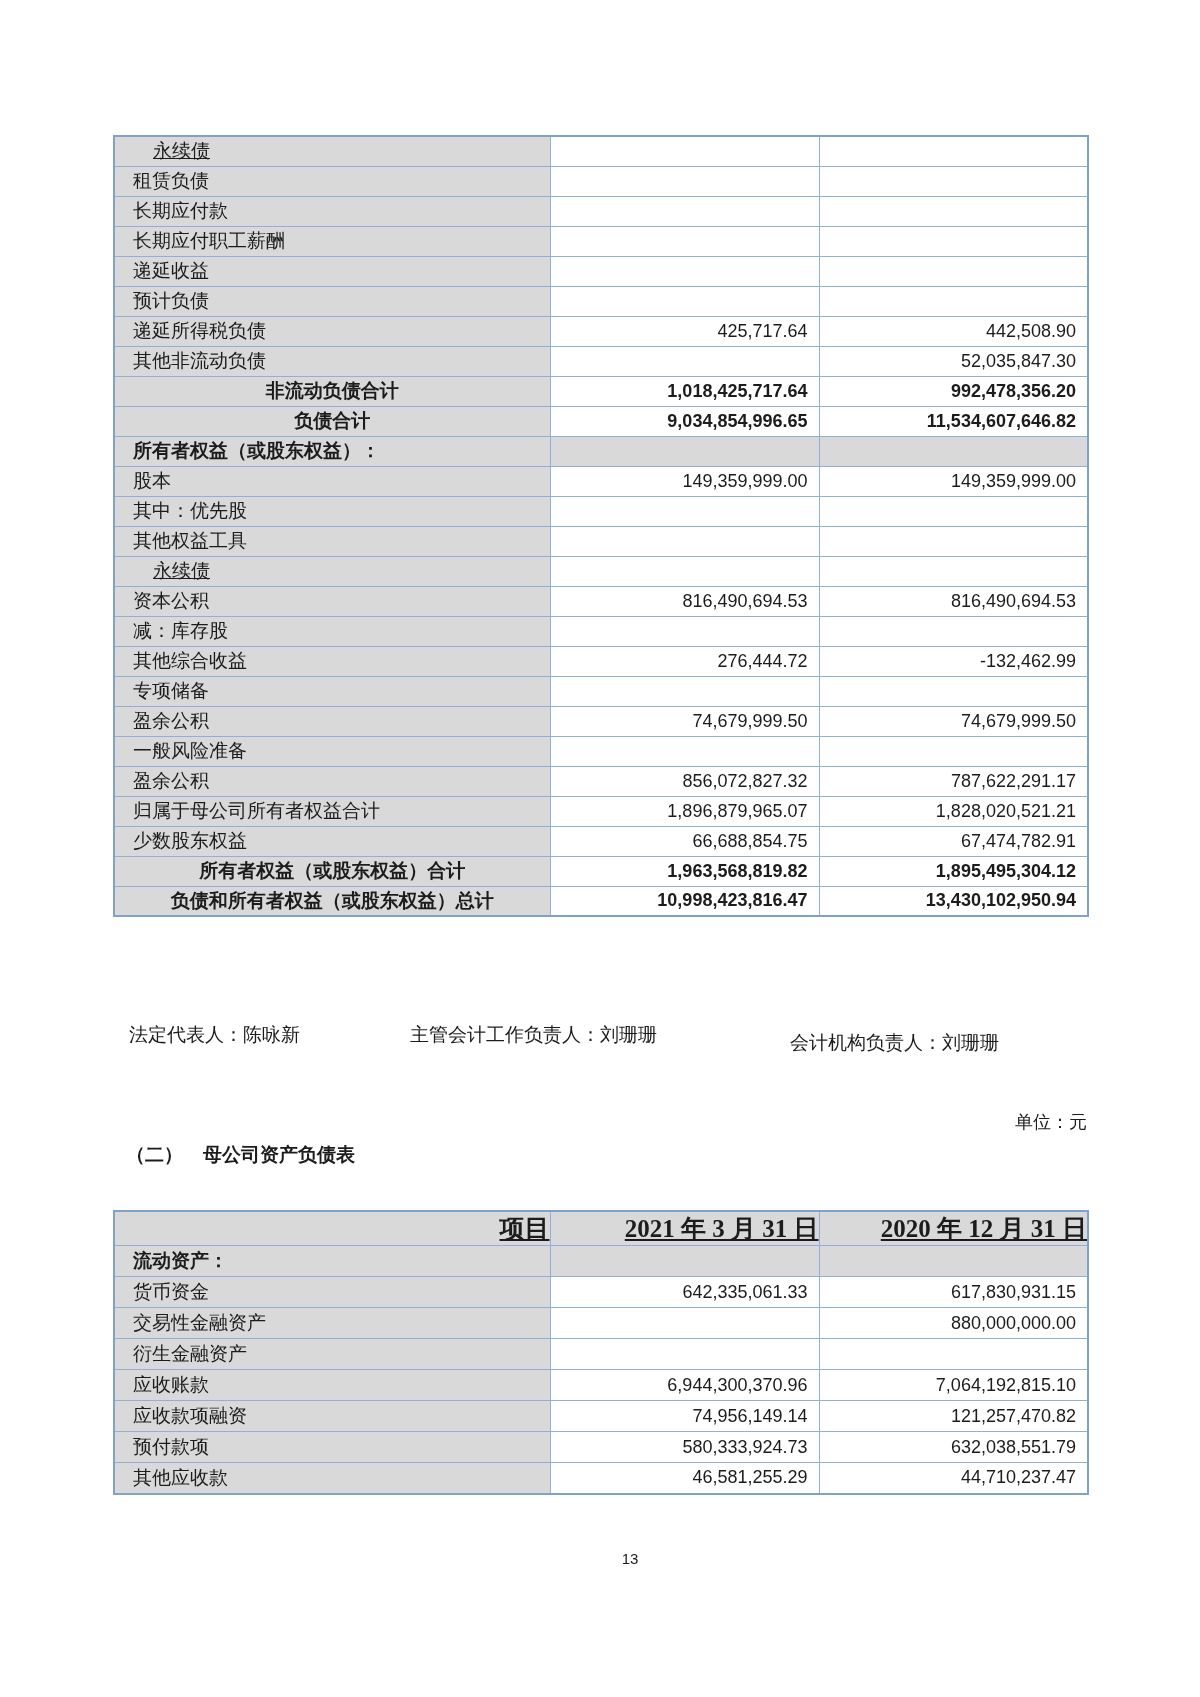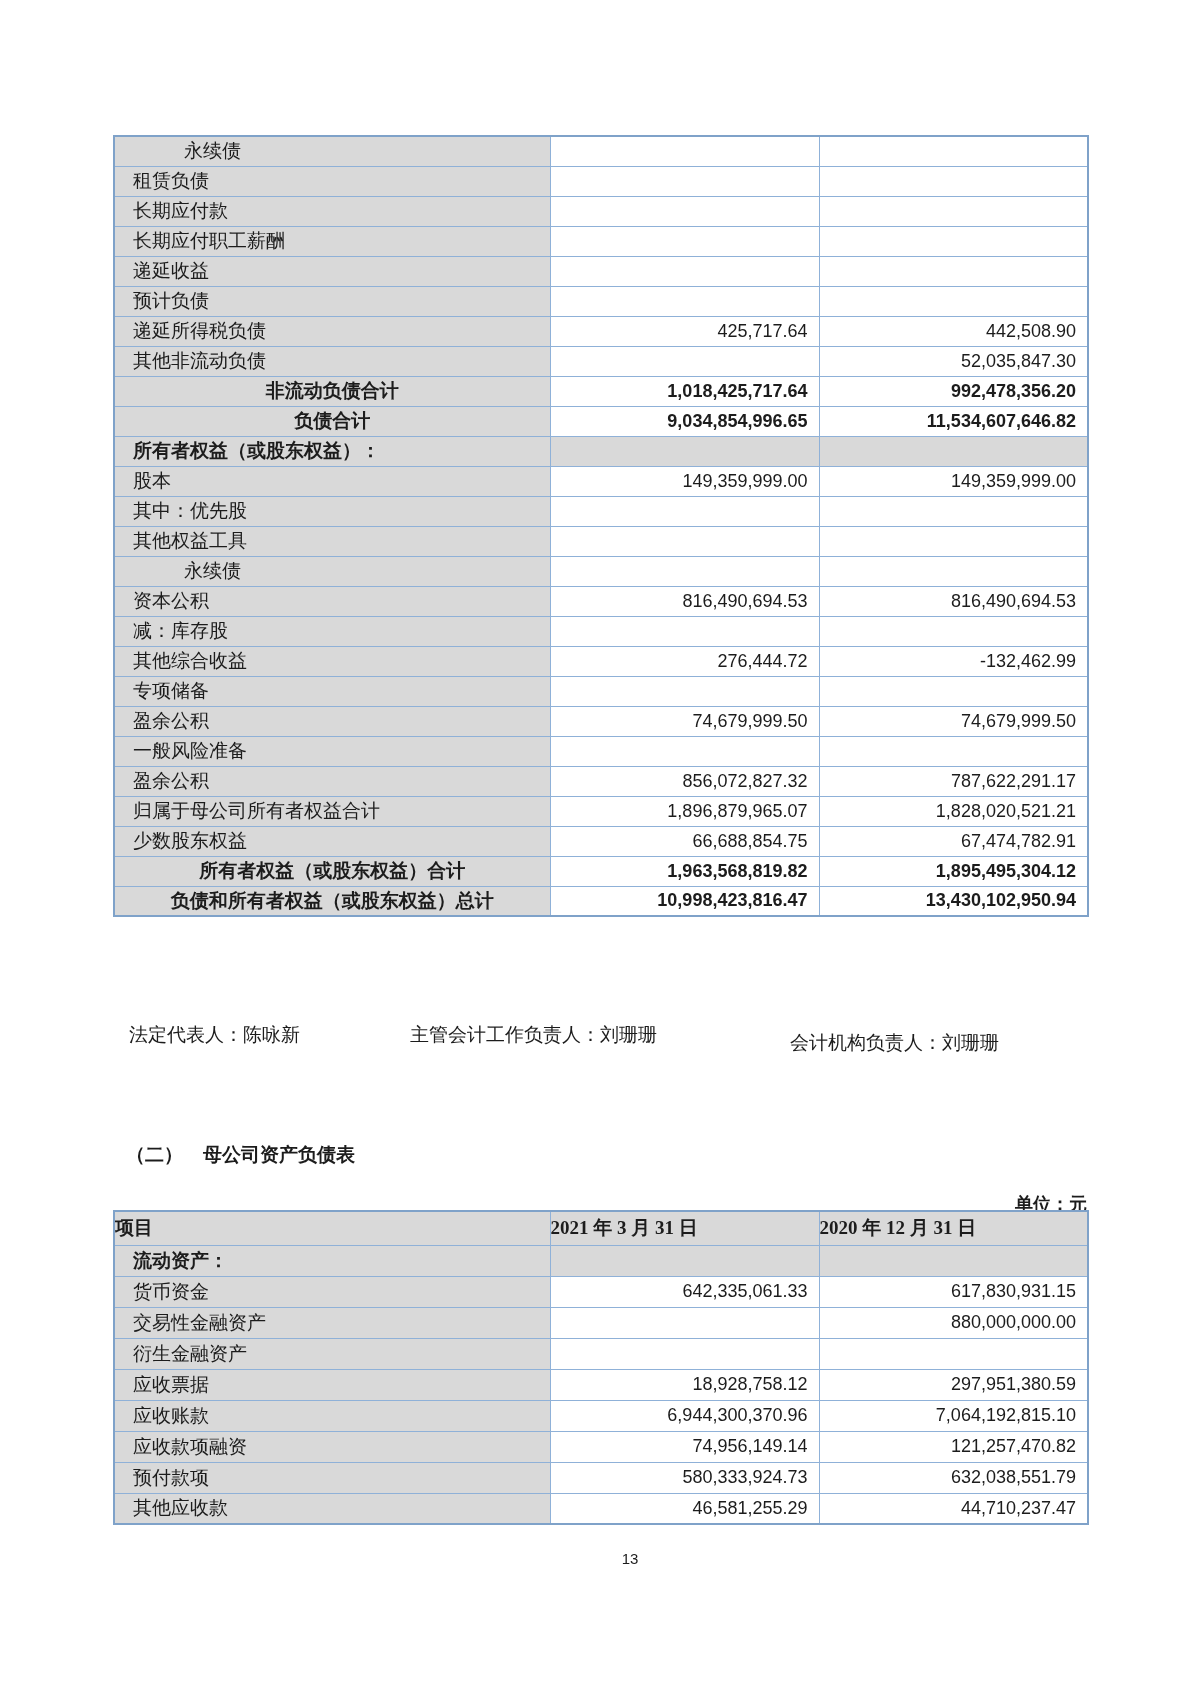--- a/index.html
+++ b/index.html
@@ -30,38 +30,39 @@
     white-space:nowrap;
     vertical-align:middle;
     padding:0;
   }
   #table1 td { height:30px; }
   #table2 td { height:31px; }
 
   #table2 th {
     height:34px;
     background:#d9d9d9;
-    font-size:19px;
+    font-size:25px;
     font-weight:bold;
-    text-align:left;
+    text-align:right;
+    text-decoration:underline;
   }
 
   td.lbl {
     background:#d9d9d9;
     font-size:19px;
     padding-left:18px;
   }
   td.val {
     background:#ffffff;
     font-family:"Liberation Sans","DejaVu Sans",sans-serif;
     font-size:18px;
     text-align:right;
     padding-right:11px;
   }
-  tr.indent td.lbl { padding-left:69px; }
+  tr.indent td.lbl { padding-left:38px;text-decoration:underline; }
   tr.section td { background:#d9d9d9; }
   tr.section td.lbl { font-weight:bold; }
   tr.total td.lbl { text-align:center; padding-left:0; font-weight:bold; }
   tr.total td.val { font-weight:bold; }
 
   #signature {
     position:absolute; top:1022px; left:113px;
     width:974px; height:26px;
     font-size:19px;
   }
@@ -70,24 +71,23 @@
   #sig-chief  { left:297px; }
   #sig-org    { left:677px;margin-top:8px; }
 
   #heading {
     position:absolute; top:1142px; left:126px;
     font-size:19px; font-weight:bold; white-space:nowrap;
   }
   #heading .idx { margin-right:20px; }
 
   #unit-note {
-    position:absolute; top:1192px; left:113px;
+    position:absolute; top:1110px; left:113px;
     width:974px; text-align:right;
     font-size:18px;
-    font-weight:bold;
   }
 
   #page-number {
     position:absolute; top:1550px; left:30px;
     width:1200px; text-align:center;
     font-size:15px;
     font-family:"Liberation Sans","DejaVu Sans",sans-serif;
   }
 </style>
 </head>
@@ -273,25 +273,20 @@
         <td class="lbl">交易性金融资产</td>
         <td class="val"></td>
         <td class="val">880,000,000.00</td>
       </tr>
       <tr>
         <td class="lbl">衍生金融资产</td>
         <td class="val"></td>
         <td class="val"></td>
       </tr>
       <tr>
-        <td class="lbl">应收票据</td>
-        <td class="val">18,928,758.12</td>
-        <td class="val">297,951,380.59</td>
-      </tr>
-      <tr>
         <td class="lbl">应收账款</td>
         <td class="val">6,944,300,370.96</td>
         <td class="val">7,064,192,815.10</td>
       </tr>
       <tr>
         <td class="lbl">应收款项融资</td>
         <td class="val">74,956,149.14</td>
         <td class="val">121,257,470.82</td>
       </tr>
       <tr>

